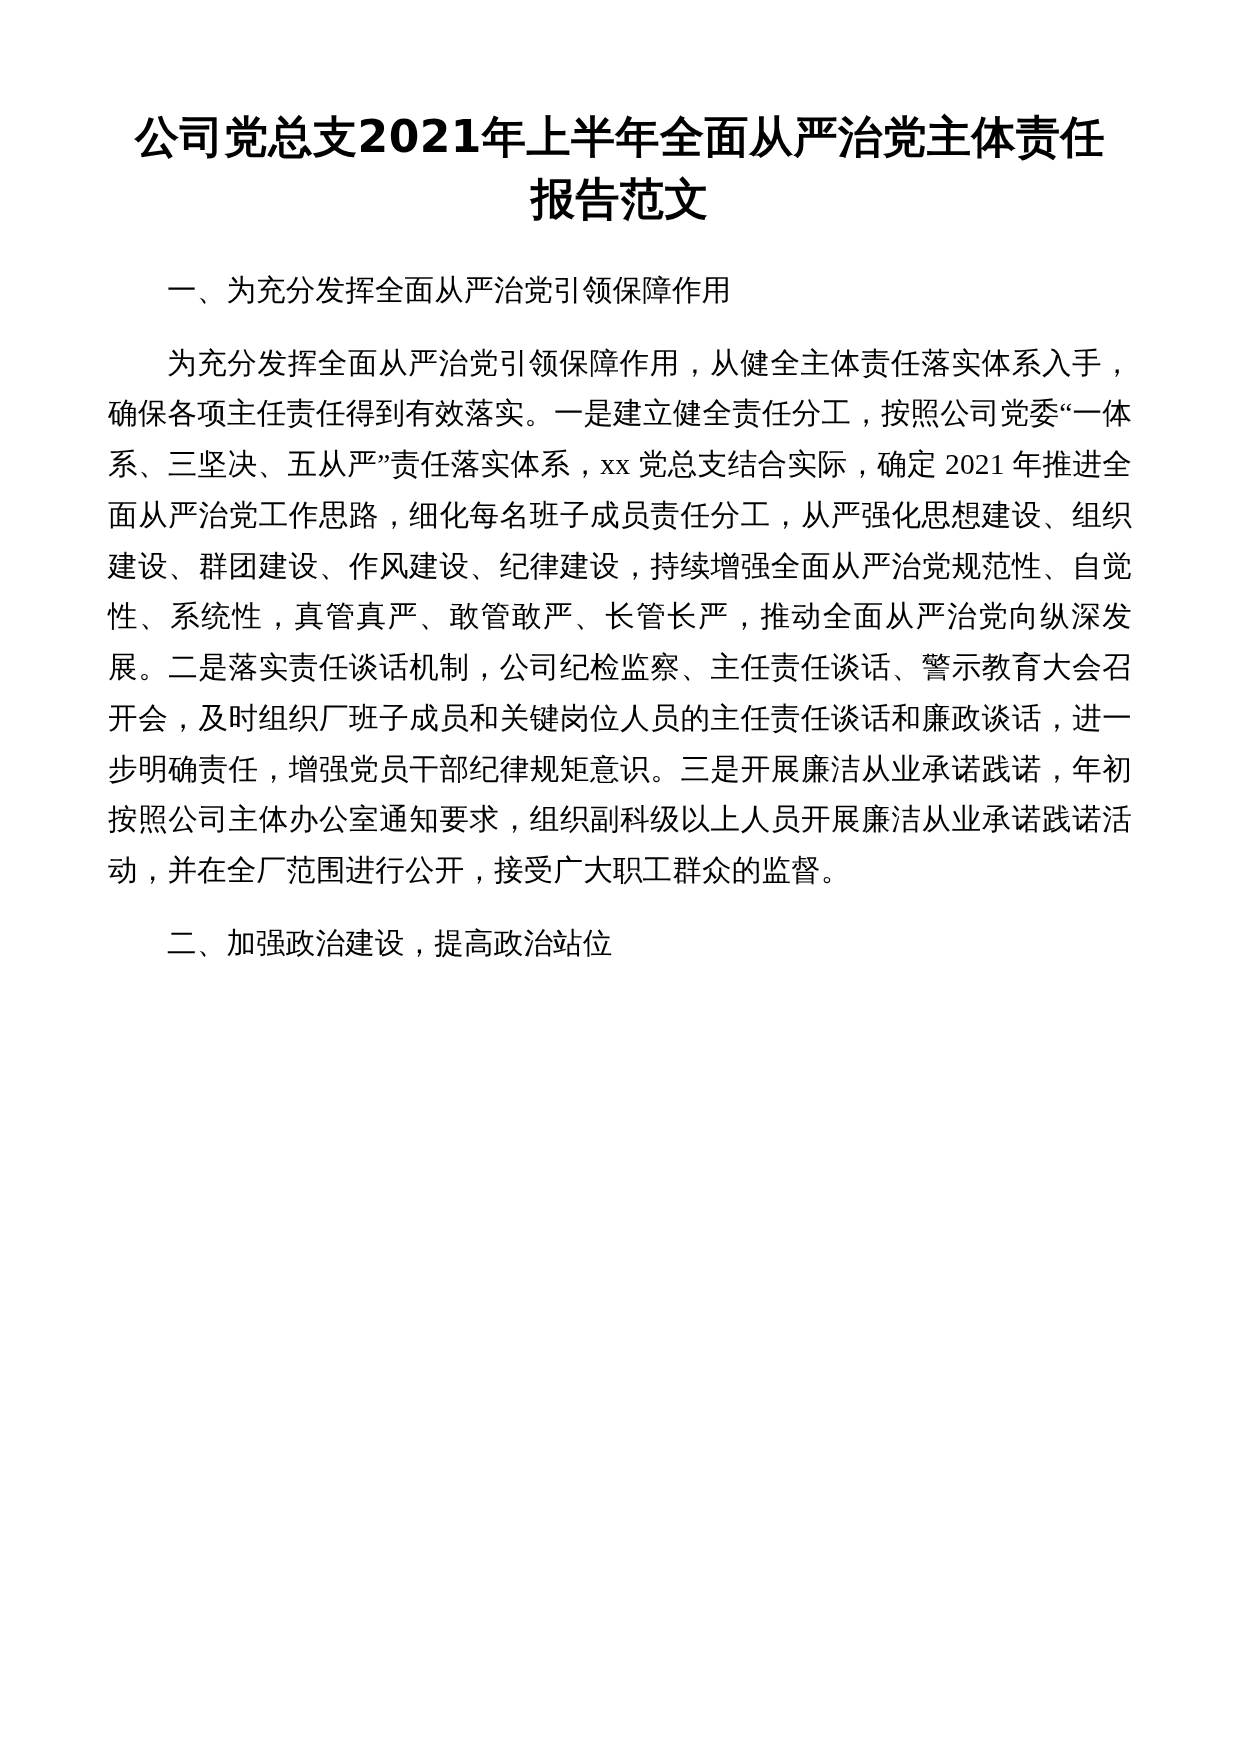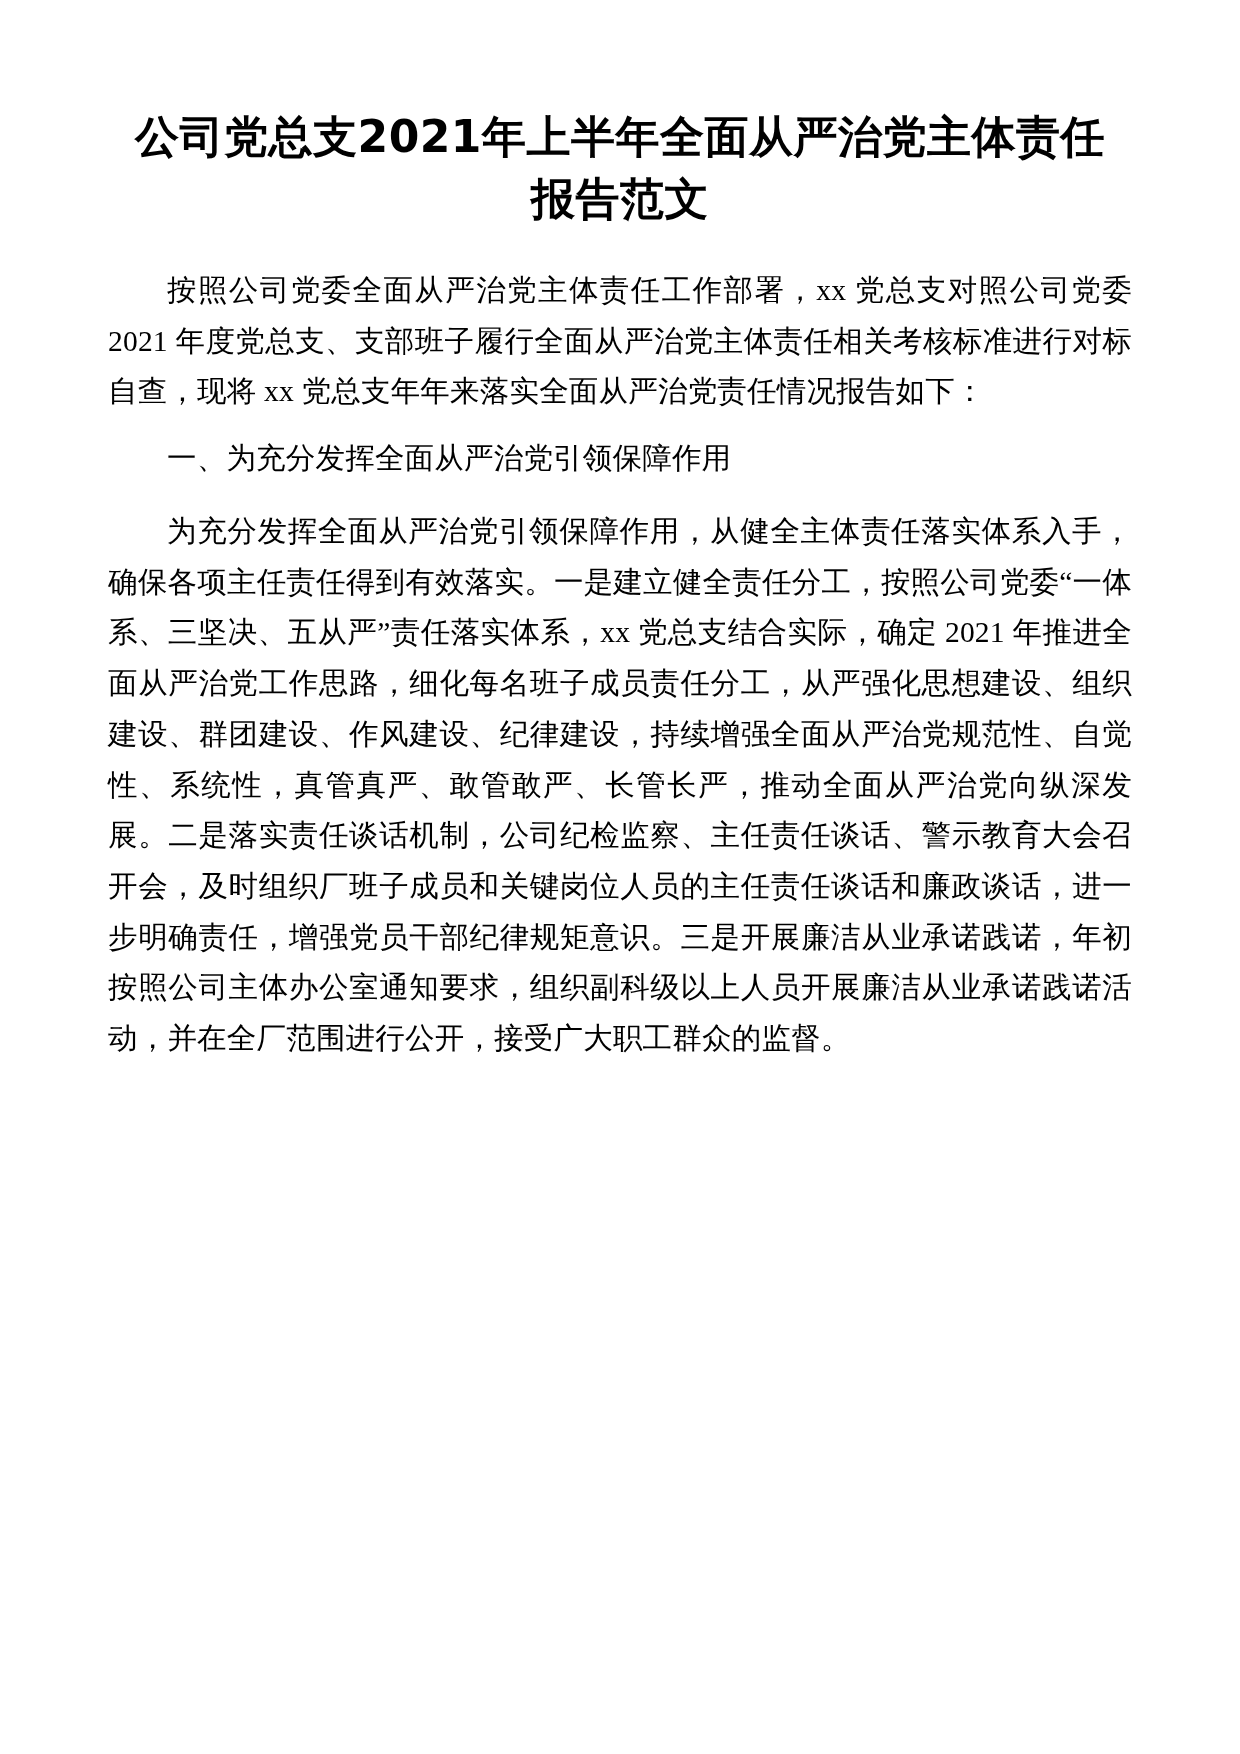--- a/index.html
+++ b/index.html
@@ -55,21 +55,21 @@
   }
 </style>
 </head>
 <body>
 
 <div class="page">
 
   <h1 class="doc-title">公司党总支2021年上半年全面从严治党主体责任报告范文</h1>
 
   <div class="body-block">
-    <p class="para">按照公司党委全面从严治党主体责任工作部署，xx 党总支对照公司党委 2021 年度党总支、支部班子履行全面从严治党主体责任相关考核标准进行对标自查，现将 xx 党总支年年来落实全面从严治党责任情况报告如下：</p>
 
     <p class="heading spaced">一、为充分发挥全面从严治党引领保障作用</p>
 
     <p class="para spaced">为充分发挥全面从严治党引领保障作用，从健全主体责任落实体系入手，确保各项主任责任得到有效落实。一是建立健全责任分工，按照公司党委“一体系、三坚决、五从严”责任落实体系，xx 党总支结合实际，确定 2021 年推进全面从严治党工作思路，细化每名班子成员责任分工，从严强化思想建设、组织建设、群团建设、作风建设、纪律建设，持续增强全面从严治党规范性、自觉性、系统性，真管真严、敢管敢严、长管长严，推动全面从严治党向纵深发展。二是落实责任谈话机制，公司纪检监察、主任责任谈话、警示教育大会召开会，及时组织厂班子成员和关键岗位人员的主任责任谈话和廉政谈话，进一步明确责任，增强党员干部纪律规矩意识。三是开展廉洁从业承诺践诺，年初按照公司主体办公室通知要求，组织副科级以上人员开展廉洁从业承诺践诺活动，并在全厂范围进行公开，接受广大职工群众的监督。</p>
 
+    <p class="heading">二、加强政治建设，提高政治站位</p>
   </div>
 
 </div>
 
 </body></html>

